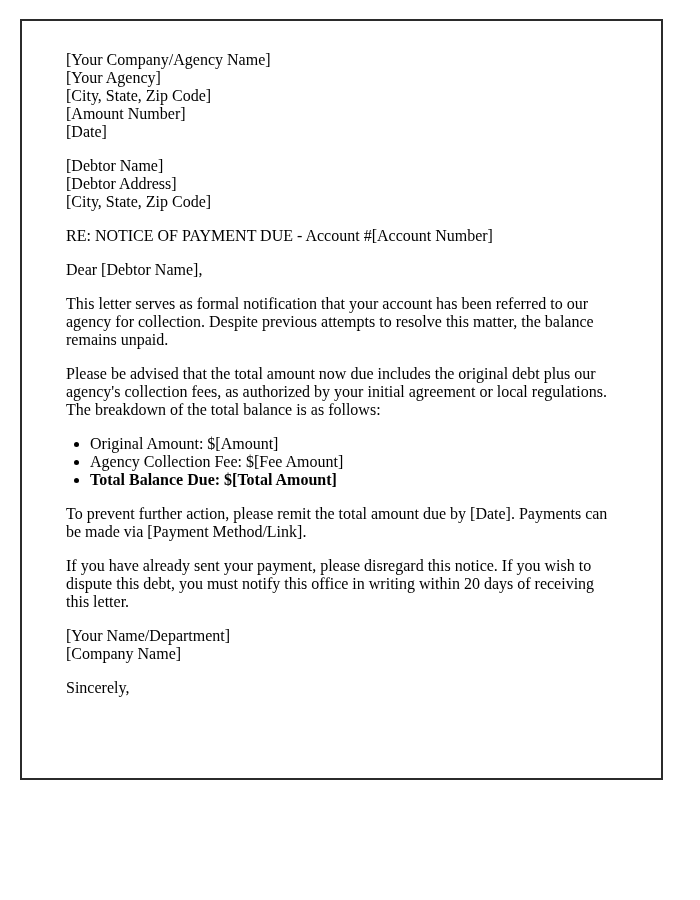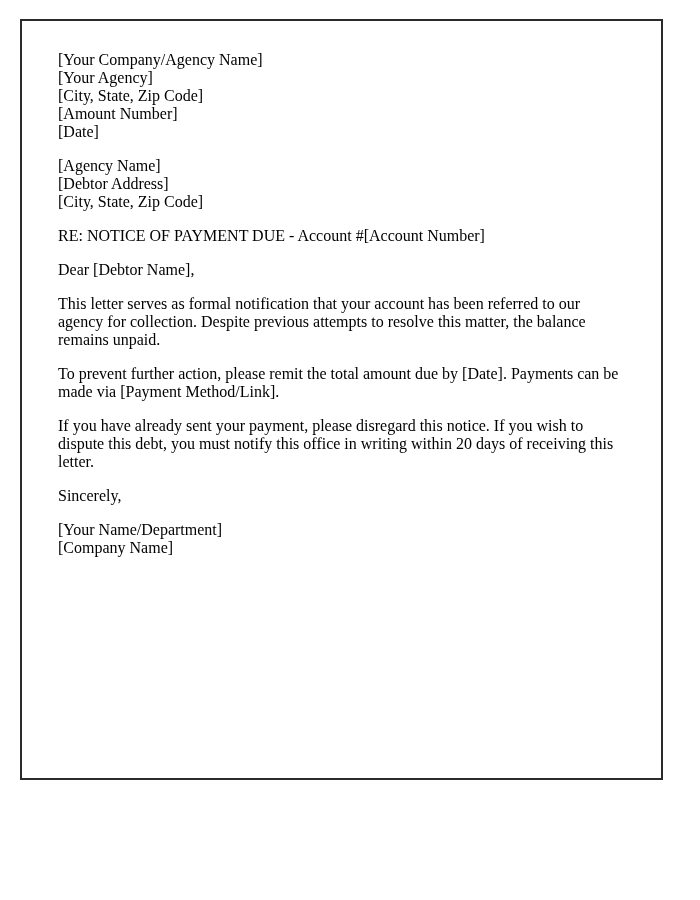--- a/index.html
+++ b/index.html
@@ -22,21 +22,21 @@
     height: 761px;
     box-sizing: border-box;
     border: 2px solid #2b2b2b;
     padding: 14px 28px;
     background: #ffffff;
     overflow: hidden;
     font-size: 16px;
     line-height: normal;
   }
   .letter-box p {
-    margin: 16px 8px;
+    margin: 16px 16px;
   }
   .subject-line {
     font-weight: normal;
   }
   ul.breakdown-list {
     margin: 16px 0;
     padding-left: 40px;
   }
   ul.breakdown-list li {
     margin: 0;
@@ -52,37 +52,43 @@
 
   <p>
     <span>[Your Company/Agency Name]</span><br>
     <span>[Your Agency]</span><br>
     <span>[City, State, Zip Code]</span><br>
     <span>[Amount Number]</span><br>
     <span>[Date]</span>
   </p>
 
   <p>
-    <span>[Agency Name]</span><br>
+    <span>[Debtor Name]</span><br>
     <span>[Debtor Address]</span><br>
     <span>[City, State, Zip Code]</span>
   </p>
 
   <p class="subject-line">RE: NOTICE OF PAYMENT DUE - Account #[Account Number]</p>
 
   <p>Dear [Debtor Name],</p>
 
   <p>This letter serves as formal notification that your account has been referred to our agency for collection. Despite previous attempts to resolve this matter, the balance remains unpaid.</p>
 
+  <p>Please be advised that the total amount now due includes the original debt plus our agency's collection fees, as authorized by your initial agreement or local regulations. The breakdown of the total balance is as follows:</p>
 
+  <ul class="breakdown-list">
+    <li>Original Amount: $[Amount]</li>
+    <li>Agency Collection Fee: $[Fee Amount]</li>
+    <li class="bold-item">Total Balance Due: $[Total Amount]</li>
+  </ul>
 
   <p>To prevent further action, please remit the total amount due by [Date]. Payments can be made via [Payment Method/Link].</p>
 
   <p>If you have already sent your payment, please disregard this notice. If you wish to dispute this debt, you must notify this office in writing within 20 days of receiving this letter.</p>
-
-  <p>Sincerely,</p>
 
   <p>
     <span>[Your Name/Department]</span><br>
     <span>[Company Name]</span>
   </p>
 
+  <p>Sincerely,</p>
+
 </div>
 
 </body></html>

